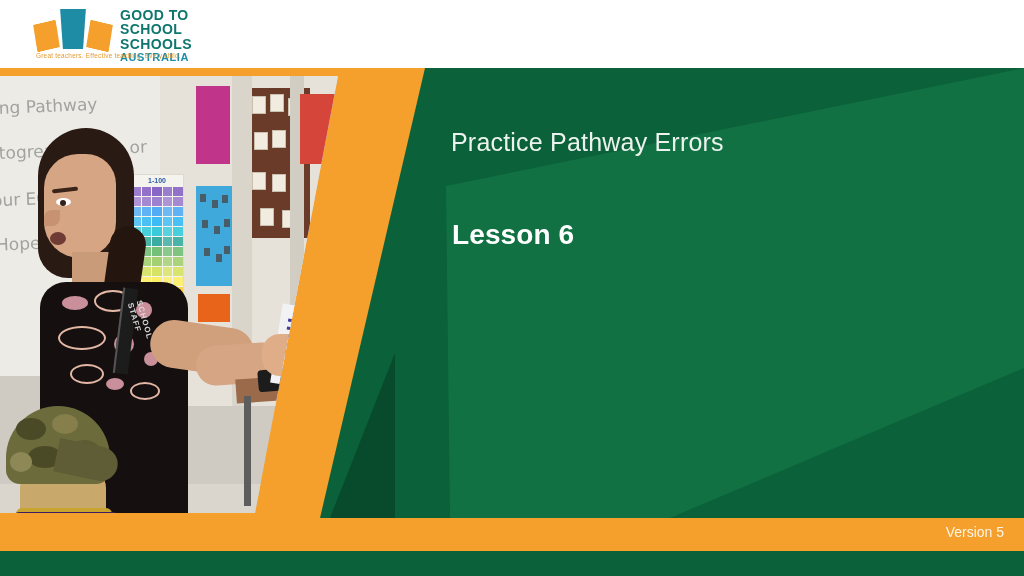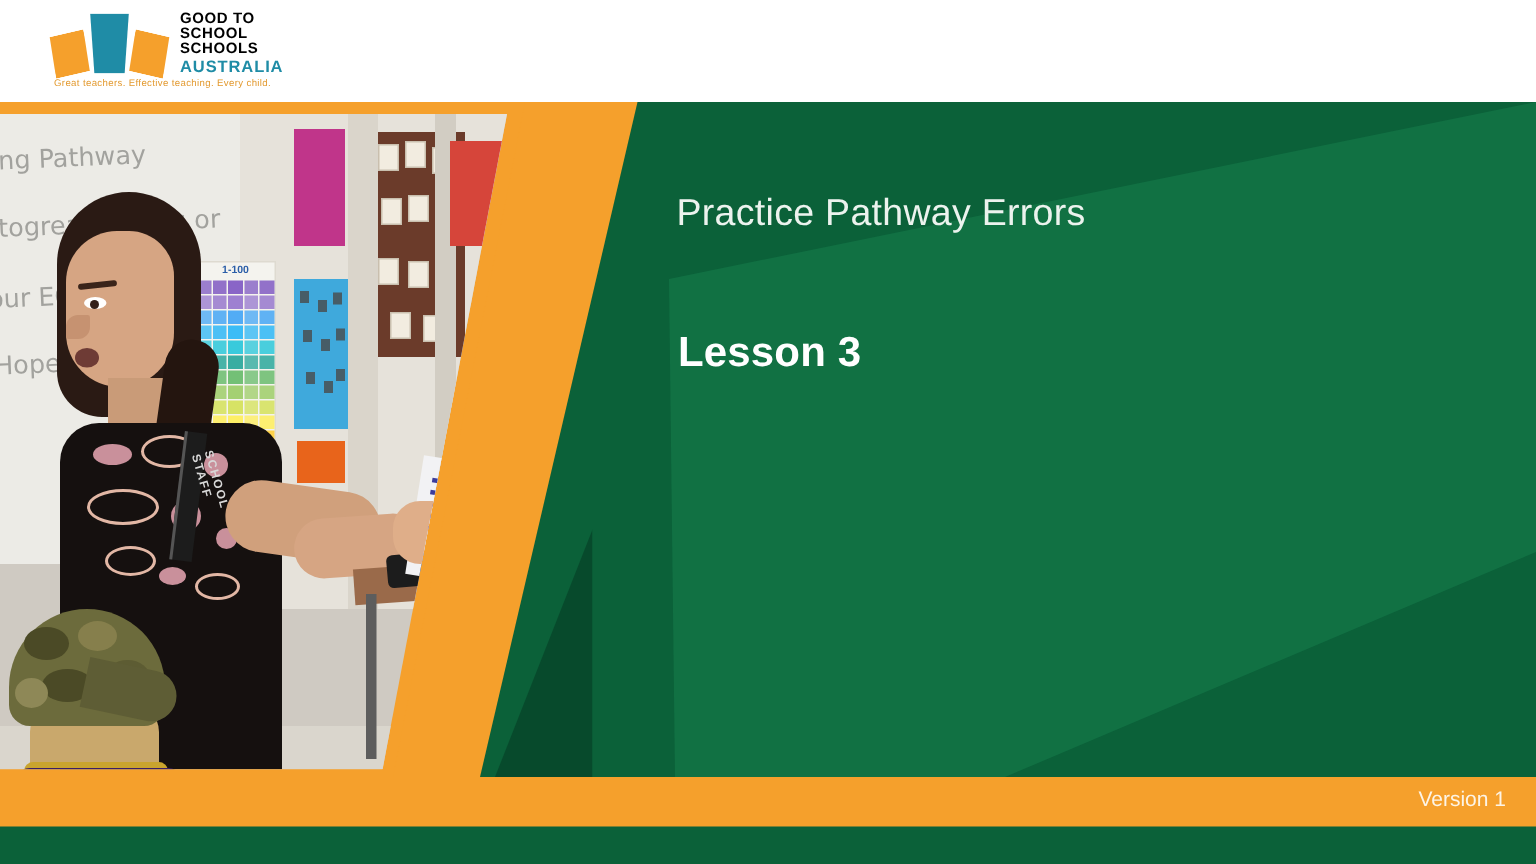--- a/index.html
+++ b/index.html
@@ -11,21 +11,21 @@
   .logo{position:absolute;left:24px;top:4px;width:200px;height:62px;}
   .logo-mark{position:absolute;left:10px;top:2px;width:78px;height:44px;}
   .cup{position:absolute;}
   .cup-left{left:0;top:16px;width:25px;height:28px;background:#F5A02C;
      transform:rotate(-13deg);clip-path:polygon(8% 0,100% 0,92% 100%,0 100%);}
   .cup-mid{left:25px;top:3px;width:28px;height:40px;background:#1F8CA6;
      clip-path:polygon(4% 0,96% 0,86% 100%,14% 100%);}
   .cup-right{left:53px;top:16px;width:25px;height:28px;background:#F5A02C;
      transform:rotate(13deg);clip-path:polygon(0 0,92% 0,100% 100%,8% 100%);}
   .logo-words{position:absolute;left:96px;top:4px;width:104px;}
-  .lw{font-weight:bold;letter-spacing:.4px;line-height:1.02;font-size:10px;color:#000000;}
+  .lw{font-weight:bold;letter-spacing:.4px;line-height:1.02;font-size:14px;color:#0f766e;}
   .lw.aus{color:#1F8CA6;font-size:11px;letter-spacing:.6px;padding-top:1px;}
   .tagline{position:absolute;left:12px;top:48px;width:190px;font-size:6.4px;
      color:#E39A30;letter-spacing:.25px;white-space:nowrap;}
 
   
   .orange-bg{position:absolute;left:0;top:68px;width:1024px;height:508px;background:#F5A02C;}
 
   
   .green-panel{position:absolute;left:0;top:68px;width:1024px;height:450px;background:#0B6139;
      clip-path:polygon(425px 0, 1024px 0, 1024px 450px, 320px 450px);}
@@ -355,25 +355,25 @@
       <span class="cap-blob" style="left:10px;top:12px;width:30px;height:22px;background:#4B4A26;"></span>
       <span class="cap-blob" style="left:46px;top:8px;width:26px;height:20px;background:#867F4C;"></span>
       <span class="cap-blob" style="left:22px;top:40px;width:34px;height:22px;background:#4B4A26;"></span>
       <span class="cap-blob" style="left:64px;top:34px;width:30px;height:24px;background:#5D5C33;"></span>
       <span class="cap-blob" style="left:4px;top:46px;width:22px;height:20px;background:#8E8857;"></span>
     </div>
     <div class="ph s-brim"></div>
   </div>
 
   <div class="kicker">Practice Pathway Errors</div>
-  <div class="lesson">Lesson 3</div>
+  <div class="lesson">Lesson 6</div>
 
   <div class="footer-orange"></div>
   <div class="footer-green"></div>
-  <div class="version">Version 1</div>
+  <div class="version">Version 5</div>
 
   <div class="header">
     <div class="logo">
       <div class="logo-mark">
         <span class="cup cup-left"></span>
         <span class="cup cup-mid"></span>
         <span class="cup cup-right"></span>
       </div>
       <div class="logo-words">
         <div class="lw">GOOD TO</div>

